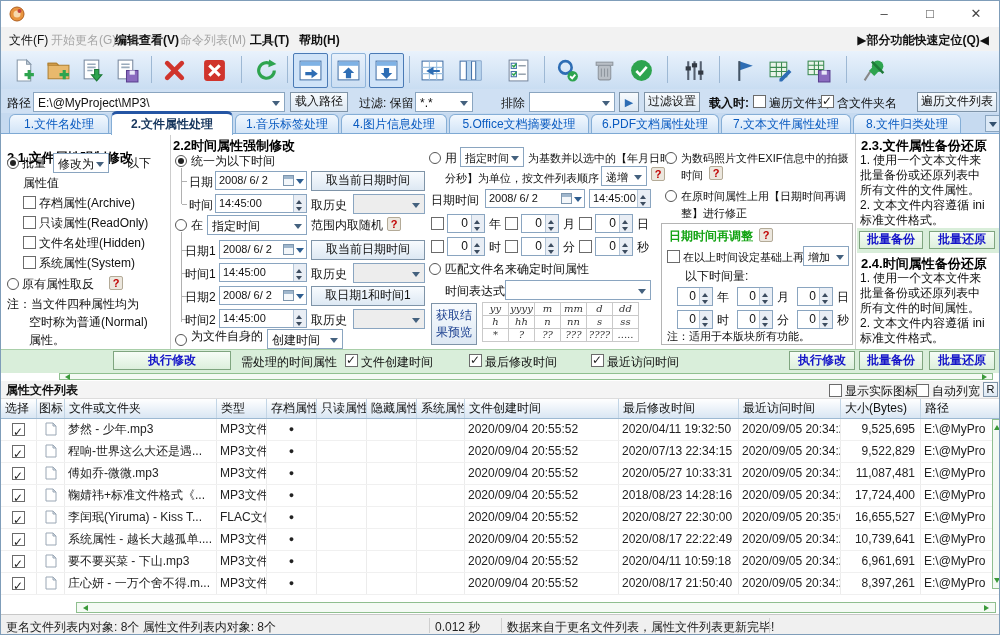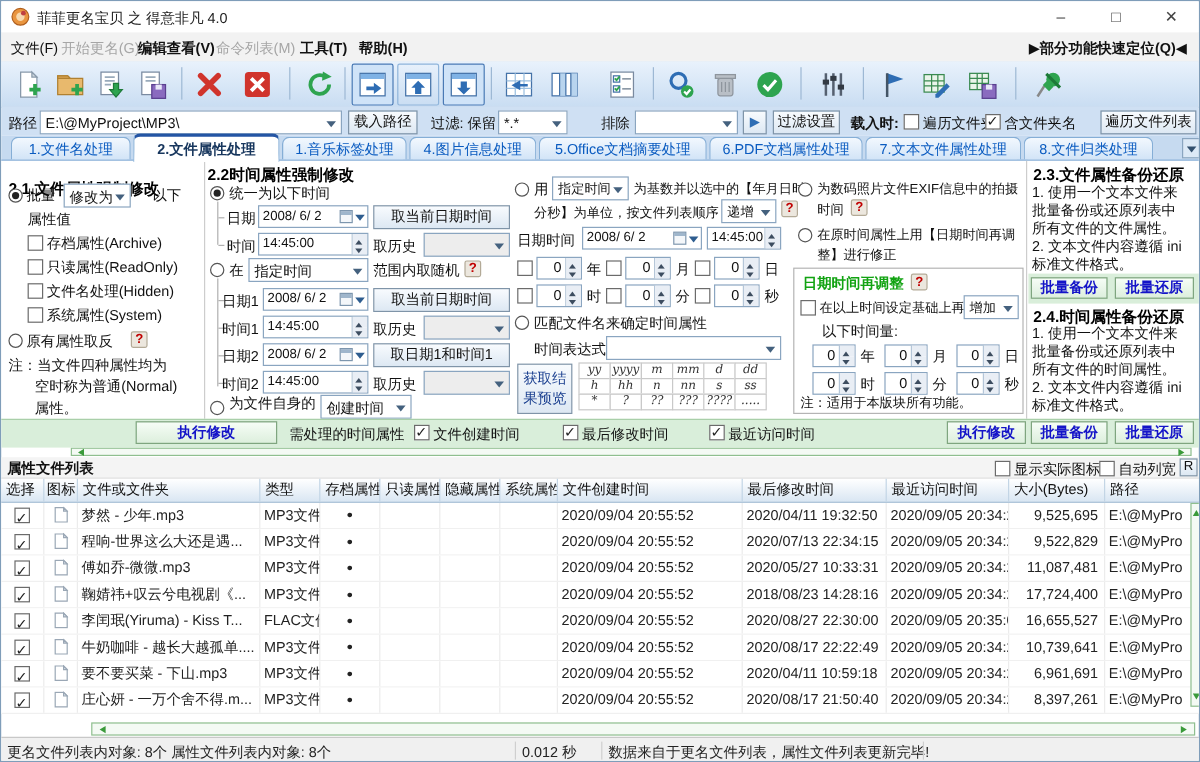--- a/index.html
+++ b/index.html
@@ -98,21 +98,20 @@
 <body>
 
 <div id="win">
 
   <div class="titlebar">
     <svg class="abs" style="left:8px;top:5px" width="16" height="16" viewBox="0 0 16 16">
         <circle cx="8" cy="8" r="7" fill="#e9953f" stroke="#b05f1d"></circle>
         <circle cx="8" cy="8" r="3.5" fill="#f7d9ae"></circle>
         <circle cx="10.5" cy="5" r="2" fill="#c04040"></circle>
       </svg>
-    <span class="title-text">菲菲更名宝贝 之 得意非凡 4.0</span>
     <span class="winctl" style="right:92px">–</span>
     <span class="winctl" style="right:46px">□</span>
     <span class="winctl" style="right:0">✕</span>
   </div>
 
   <div class="menubar">
     <span class="mitem" style="left:8px">文件(F)</span>
     <span class="mitem dis" style="left:50px">开始更名(G)</span>
     <span class="mitem b" style="left:114px">编辑查看(V)</span>
     <span class="mitem dis" style="left:179px">命令列表(M)</span>
@@ -693,21 +692,21 @@
       <div class="tc c-size" style="width:80px;text-align:right;padding-right:5px">11,087,481</div>
       <div class="tc c-path" style="width:80px;border-right:none">E:\@MyPro</div>
     </div>
 
     <div class="trow">
       <div class="tc ctr" style="width:36px"><span class="chk on rowchk"></span></div>
       <div class="tc ctr" style="width:28px"><svg class="ficon" width="12" height="14" viewBox="0 0 12 14">
             <path d="M1 1h7l3 3v9H1z" fill="#fff" stroke="#9aa7b5"></path>
             <path d="M8 1l3 3H8z" fill="#dfe6ee" stroke="#9aa7b5"></path>
           </svg></div>
-      <div class="tc c-name" style="width:152px">鞠婧祎+叹云兮电视剧《...</div>
+      <div class="tc c-name" style="width:152px">鞠婧祎+标准文件格式《...</div>
       <div class="tc c-type" style="width:50px">MP3文件</div>
       <div class="tc ctr c-archive" style="width:50px;font-size:9px">●</div>
       <div class="tc" style="width:50px"></div>
       <div class="tc" style="width:50px"></div>
       <div class="tc" style="width:48px"></div>
       <div class="tc c-created" style="width:154px">2020/09/04 20:55:52</div>
       <div class="tc c-modified" style="width:120px">2018/08/23 14:28:16</div>
       <div class="tc c-accessed" style="width:102px">2020/09/05 20:34:21</div>
       <div class="tc c-size" style="width:80px;text-align:right;padding-right:5px">17,724,400</div>
       <div class="tc c-path" style="width:80px;border-right:none">E:\@MyPro</div>
@@ -731,21 +730,21 @@
       <div class="tc c-size" style="width:80px;text-align:right;padding-right:5px">16,655,527</div>
       <div class="tc c-path" style="width:80px;border-right:none">E:\@MyPro</div>
     </div>
 
     <div class="trow">
       <div class="tc ctr" style="width:36px"><span class="chk on rowchk"></span></div>
       <div class="tc ctr" style="width:28px"><svg class="ficon" width="12" height="14" viewBox="0 0 12 14">
             <path d="M1 1h7l3 3v9H1z" fill="#fff" stroke="#9aa7b5"></path>
             <path d="M8 1l3 3H8z" fill="#dfe6ee" stroke="#9aa7b5"></path>
           </svg></div>
-      <div class="tc c-name" style="width:152px">牛奶咖啡 - 越长大越孤单....</div>
+      <div class="tc c-name" style="width:152px">系统属性 - 越长大越孤单....</div>
       <div class="tc c-type" style="width:50px">MP3文件</div>
       <div class="tc ctr c-archive" style="width:50px;font-size:9px">●</div>
       <div class="tc" style="width:50px"></div>
       <div class="tc" style="width:50px"></div>
       <div class="tc" style="width:48px"></div>
       <div class="tc c-created" style="width:154px">2020/09/04 20:55:52</div>
       <div class="tc c-modified" style="width:120px">2020/08/17 22:22:49</div>
       <div class="tc c-accessed" style="width:102px">2020/09/05 20:34:21</div>
       <div class="tc c-size" style="width:80px;text-align:right;padding-right:5px">10,739,641</div>
       <div class="tc c-path" style="width:80px;border-right:none">E:\@MyPro</div>

